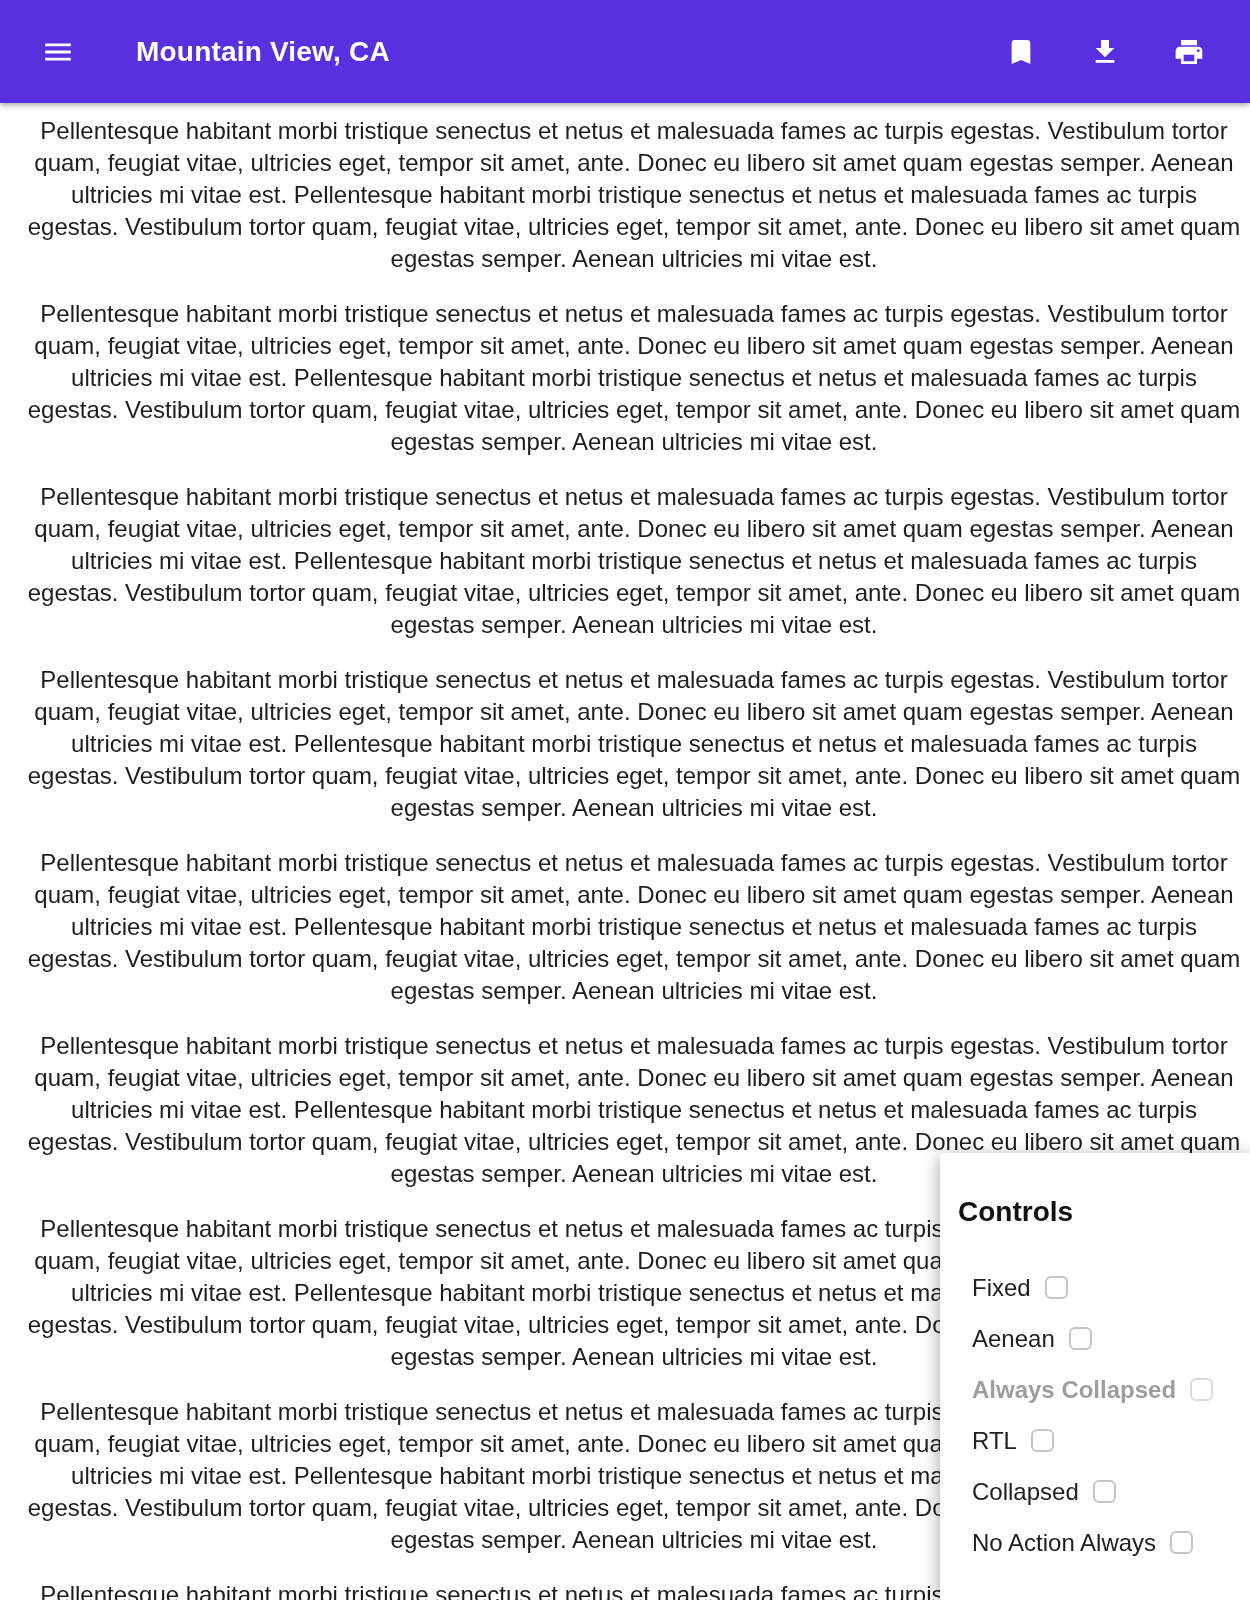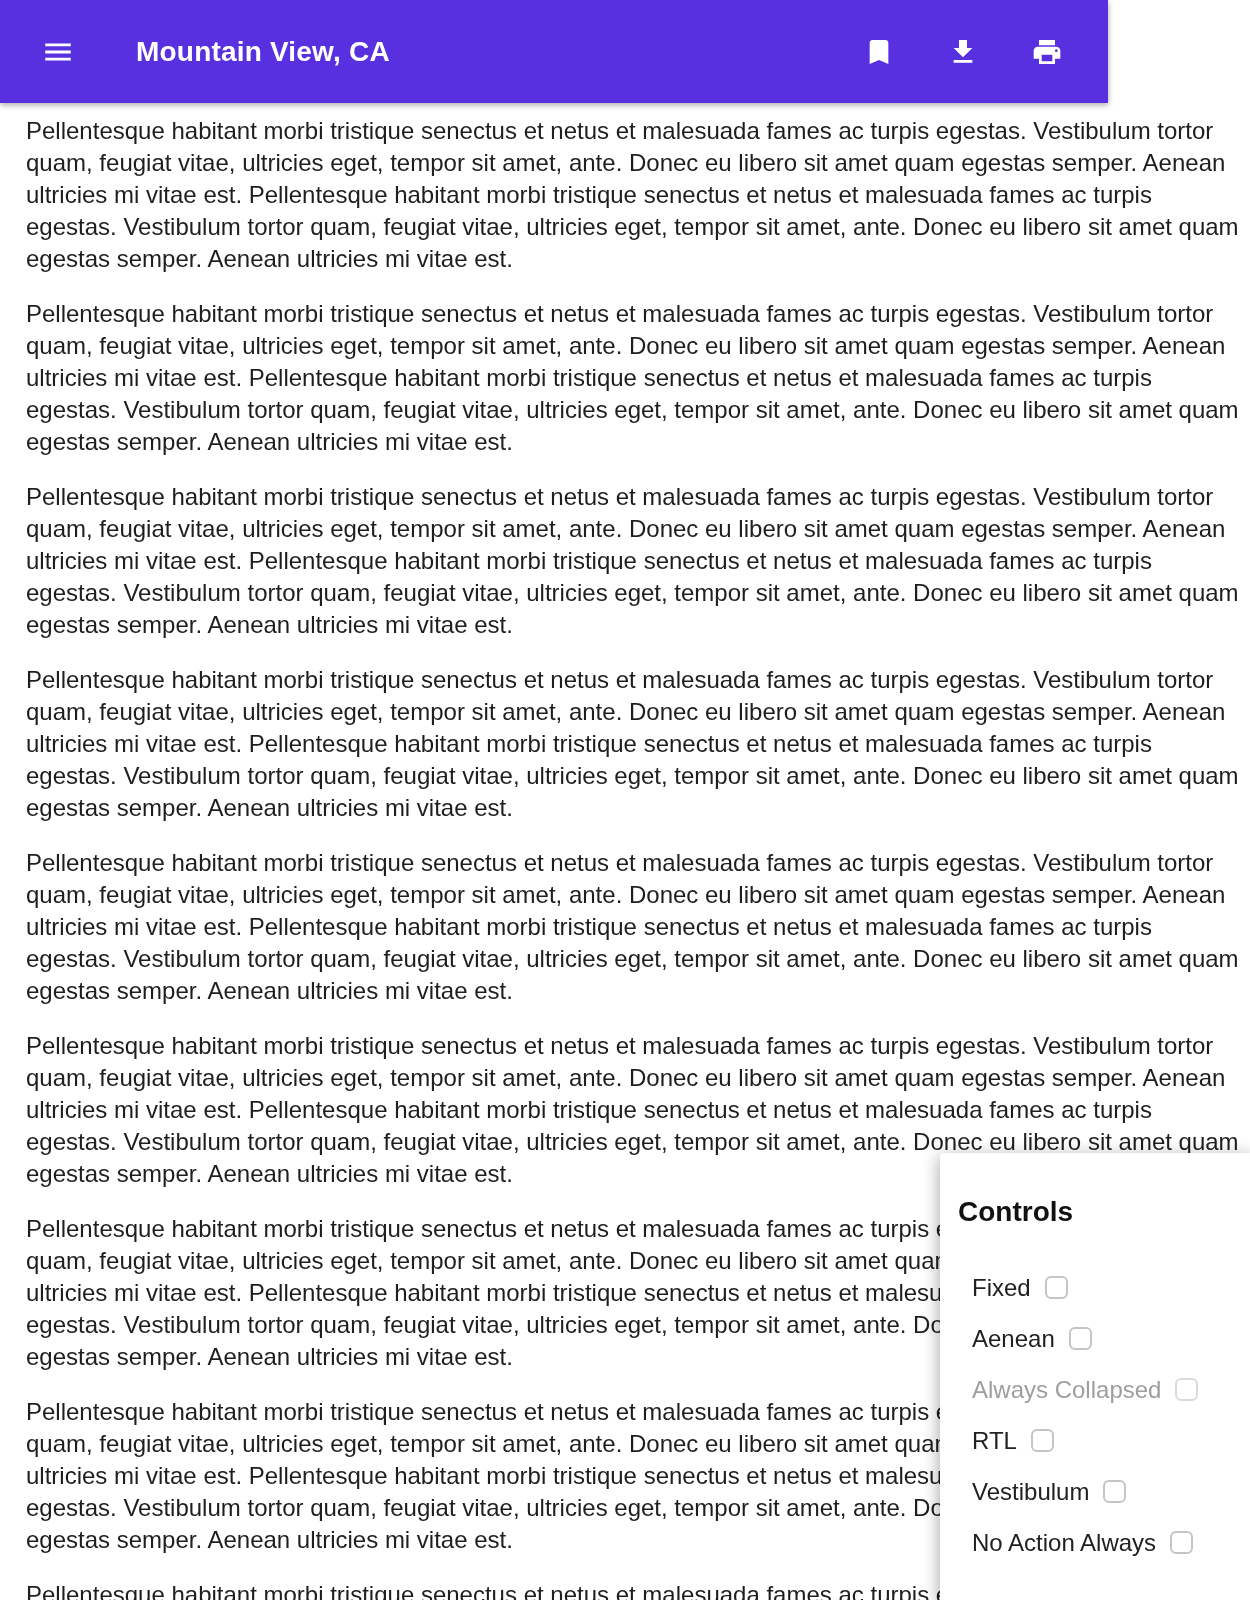--- a/index.html
+++ b/index.html
@@ -7,21 +7,21 @@
     width: 1250px; height: 1600px;
     overflow: hidden;
     background: #ffffff;
     font-family: "Liberation Sans", sans-serif;
   }
 
   
   .app-bar {
     position: absolute;
     top: 0; left: 0;
-    width: 1108px; height: 103px;
+    width: 1250px; height: 103px;
     background: #5830DF;
     display: flex;
     align-items: center;
     box-shadow: 0 2px 6px rgba(0,0,0,0.35);
     z-index: 10;
   }
   .nav-button {
     width: 56px; height: 56px;
     margin-left: 30px;
     display: flex; align-items: center; justify-content: center;
@@ -54,21 +54,21 @@
   .content {
     position: absolute;
     top: 103px; left: 0;
     width: 1250px;
     padding: 12px 8px 0 10px;
     font-size: 24px;
     line-height: 32px;
     color: #1E1E1E;
     z-index: 1;
   }
-  .content p.paragraph { margin: 0 0 23px 16px; }
+  .content p.paragraph { margin: 0 0 23px 16px; text-align: center; }
 
   
   .controls-card {
     position: absolute;
     left: 940px; top: 1153px;
     width: 312px; height: 449px;
     background: #ffffff;
     border-radius: 4px 0 0 0;
     box-shadow: 0 4px 18px rgba(0,0,0,0.38);
     z-index: 20;
@@ -95,21 +95,21 @@
   }
   .checkbox {
     width: 23px; height: 23px;
     border: 2px solid #C5C5C5;
     border-radius: 6px;
     margin-left: 14px;
     background: #ffffff;
     flex: 0 0 auto;
   }
   .control-row.disabled { cursor: default; }
-  .control-row.disabled .control-label { color: #9E9E9E; }
+  .control-row.disabled .control-label { color: #9E9E9E; font-weight: bold; }
   .control-row.disabled .checkbox { border-color: #DBDBDB; }
 </style>
 </head>
 <body>
 
 <header class="app-bar">
   <button class="nav-button">
     <span style="display:flex">
       <svg viewBox="0 0 24 24" width="34" height="34" fill="#ffffff">
         <path d="M3 18h18v-2H3v2zm0-5h18v-2H3v2zm0-7v2h18V6H3z"></path>
@@ -167,21 +167,21 @@
       </label>
       <label class="control-row disabled">
         <span class="control-label">Always Collapsed</span>
         <span class="checkbox"></span>
       </label>
       <label class="control-row">
         <span class="control-label">RTL</span>
         <span class="checkbox"></span>
       </label>
       <label class="control-row">
-        <span class="control-label">Vestibulum</span>
+        <span class="control-label">Collapsed</span>
         <span class="checkbox"></span>
       </label>
       <label class="control-row">
         <span class="control-label">No Action Always</span>
         <span class="checkbox"></span>
       </label>
     </div>
 </aside>
 
 </body></html>

